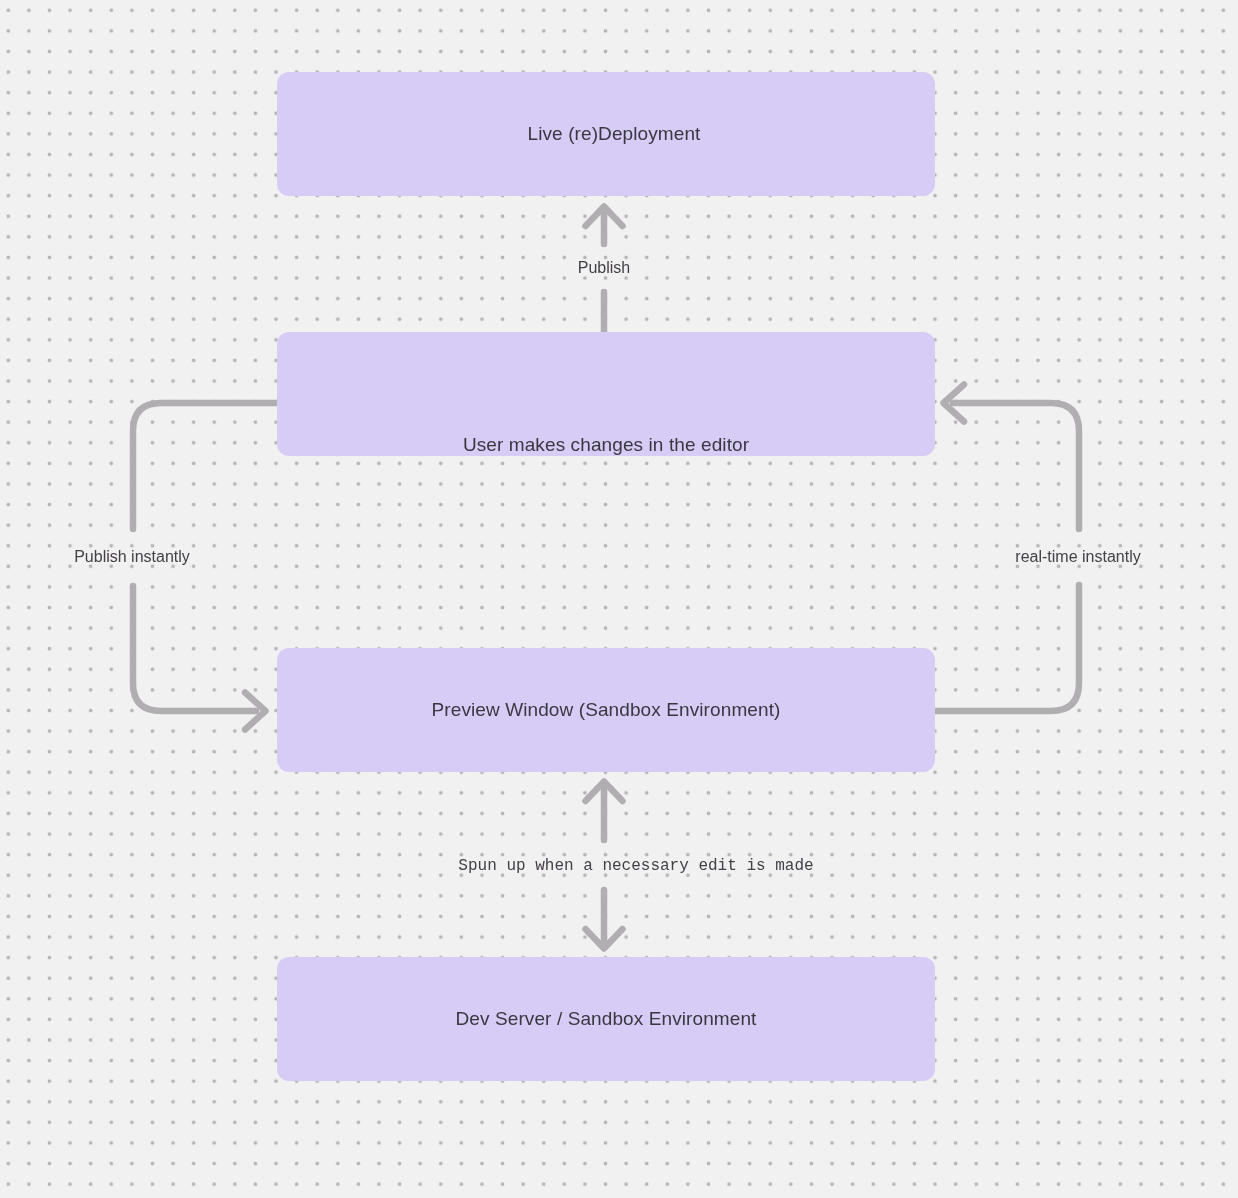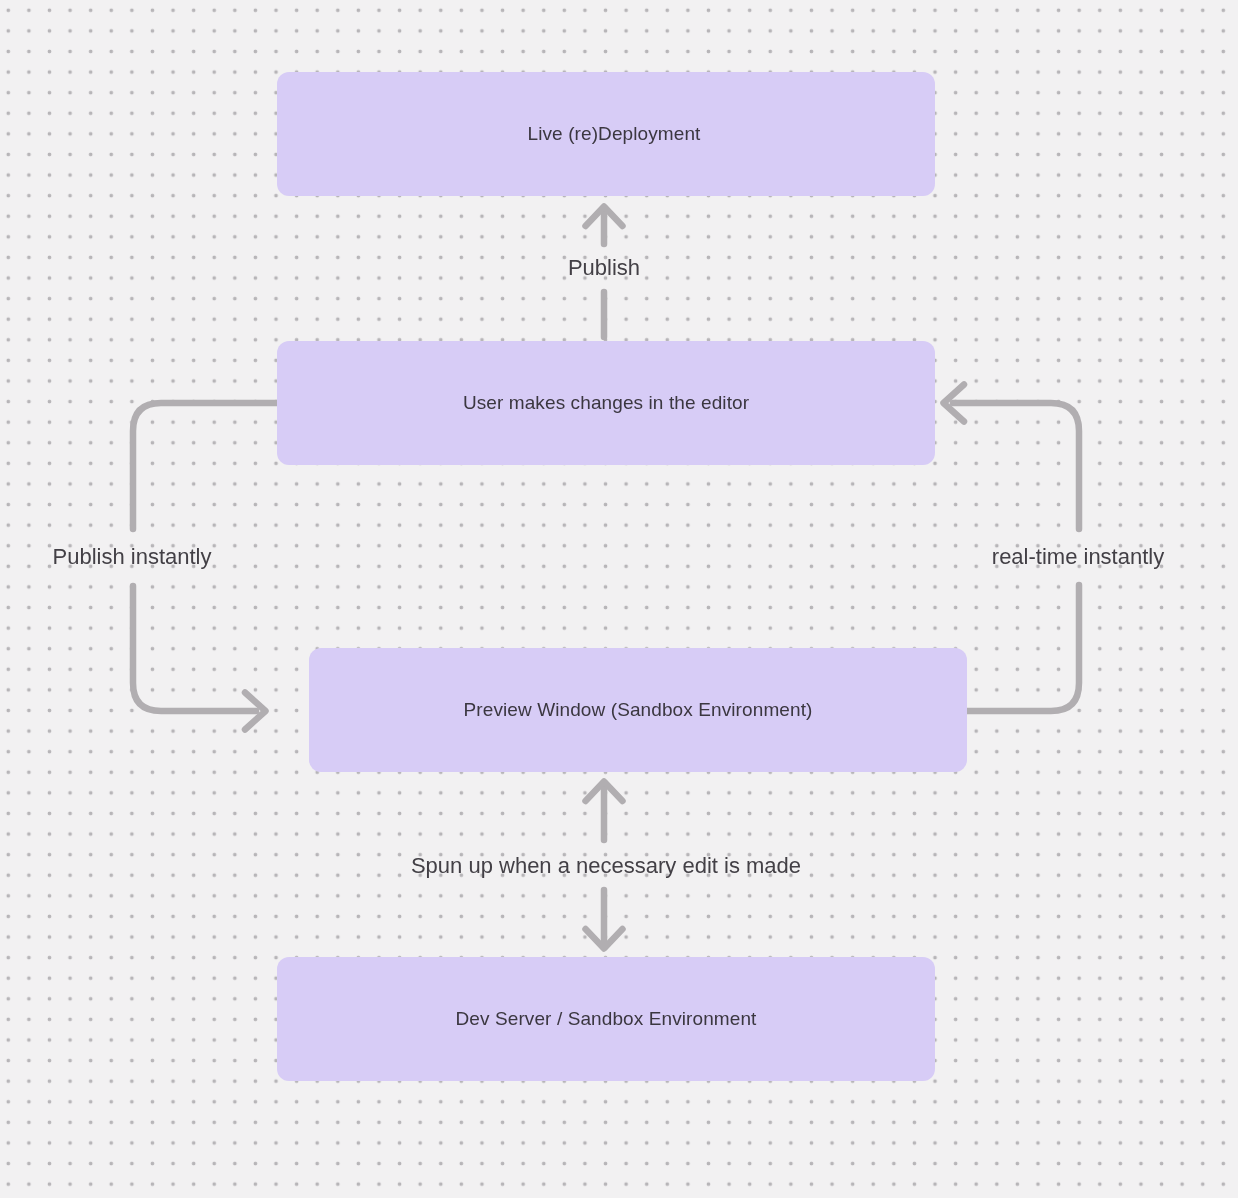--- a/index.html
+++ b/index.html
@@ -50,31 +50,31 @@
   .edge-line {
     fill: none;
     stroke: var(--arrow);
     stroke-width: 6.5;
     stroke-linecap: round;
     stroke-linejoin: round;
   }
   .edge-label {
     position: absolute;
     transform: translate(-50%, -50%);
-    font-size: 22px;
+    font-size: 16px;
     color: var(--edge-label-text);
     white-space: nowrap;
   }
   .lbl-publish   { left: 604px;  top: 268px; }
   .lbl-updates   { left: 132px;  top: 557px; }
   .lbl-realtime  { left: 1078px; top: 557px; }
-  .lbl-spunup    { left: 606px;  top: 866px; }
+  .lbl-spunup    { left: 636px;  top: 866px; font-family: Liberation Mono, monospace; }
   .node-live    { top: 72px; padding-left: 16px; }
-  .node-editor  { top: 341px; }
-  .node-preview { top: 648px; margin-left: 32px; }
+  .node-editor  { top: 332px; align-items: flex-end; }
+  .node-preview { top: 648px; }
   .node-dev     { top: 957px; }
 </style>
 </head>
 <body>
 
 <div class="canvas">
 
   <svg class="edge-svg" viewBox="0 0 1238 1198" xmlns="http://www.w3.org/2000/svg">
 
     <g>

